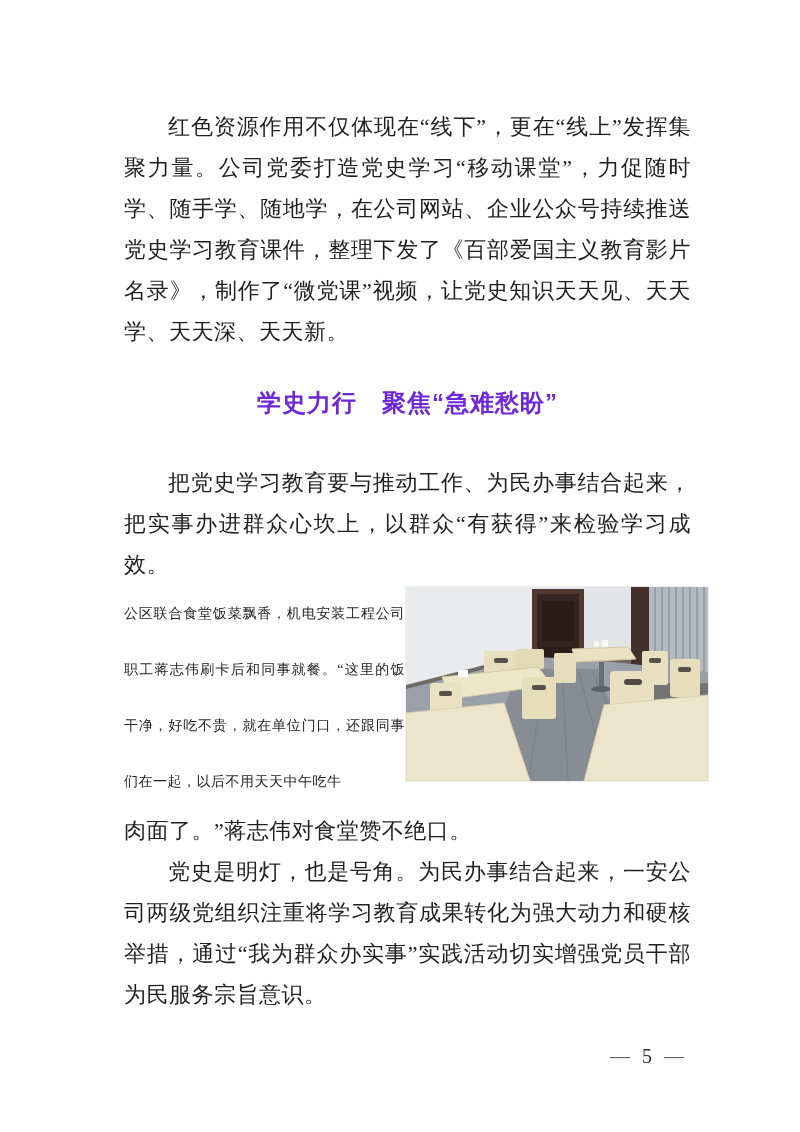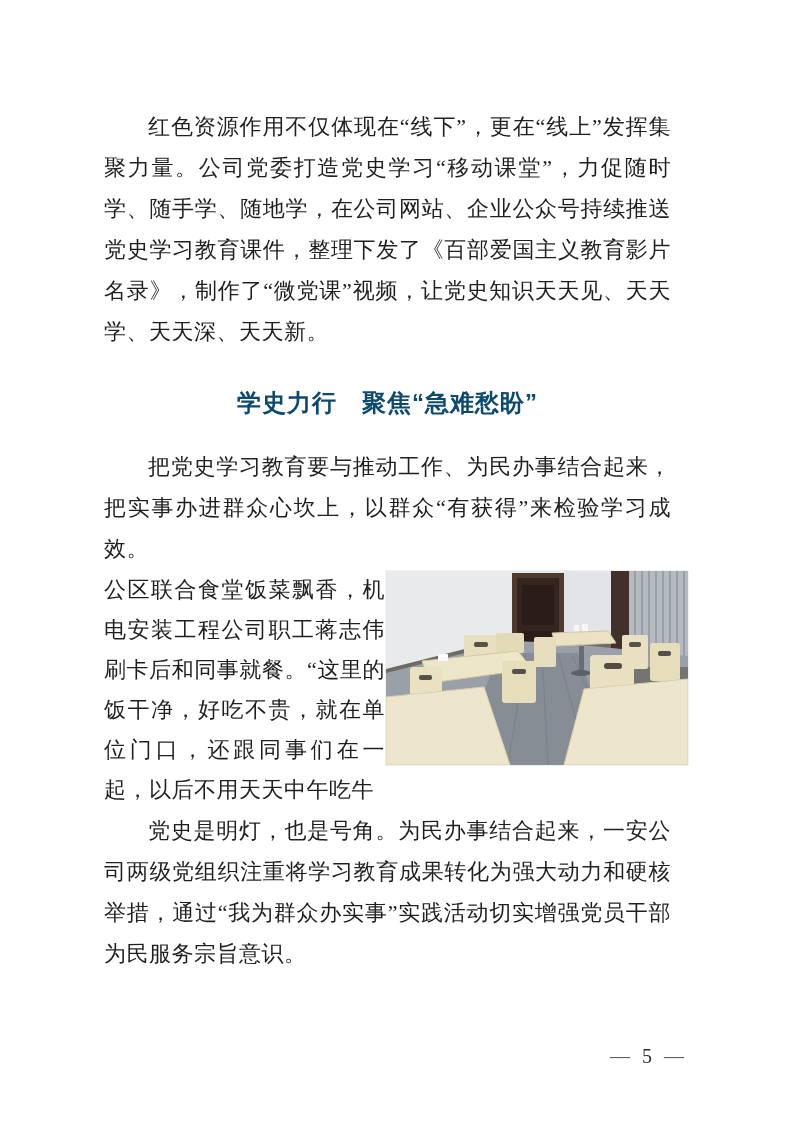--- a/index.html
+++ b/index.html
@@ -6,53 +6,53 @@
   body {
     width: 800px; height: 1132px;
     background: #ffffff;
     position: relative;
     overflow: hidden;
     font-family: "Liberation Serif", "DejaVu Serif", serif;
     color: #1f1f1f;
   }
   .content {
     position: absolute;
-    left: 104px; top: 0;
+    left: 124px; top: 0;
     width: 567px;
   }
   .body-par {
     font-size: 22px;
     line-height: 41px;
     letter-spacing: 0.5px;
     text-align: justify;
     margin: 0;
   }
   .indent { text-indent: 2em; }
   .p1 { margin-top: 106px; }
   .heading {
     margin: 34px 0 0 0;
     text-align: center;
     font-family: "Liberation Sans", "DejaVu Sans", sans-serif;
     font-weight: 700;
     font-size: 24px;
     line-height: 34px;
     letter-spacing: 1px;
-    color: #0c4a6e;
+    color: #6d28d9;
   }
-  .p2 { margin-top: 26px; }
+  .p2 { margin-top: 42px; }
   .story-intro { margin-top: 2px; }
   .media-row {
     display: flex;
     align-items: flex-start;
     margin-top: 1px;
   }
   .wrap-col {
     width: 281px;
-    font-size: 22px;
-    line-height: 40px;
+    font-size: 14px;
+    line-height: 56px;
     letter-spacing: 0.5px;
     text-align: justify;
   }
   .photo-frame {
     margin-left: auto;
     margin-right: -17px;
     width: 302px;
     height: 194px;
     margin-top: 1px;
     outline: 1px solid rgba(0,0,0,0.06);
@@ -153,20 +153,21 @@
         <rect x="218" y="92" width="18" height="6" rx="3" fill="#534b43"></rect>
         <line x1="210" y1="134" x2="206" y2="160" stroke="#5a5f66" stroke-width="2"></line>
         <line x1="242" y1="134" x2="248" y2="160" stroke="#5a5f66" stroke-width="2"></line>
 
         <polygon points="0,126 98,116 124,194 0,194" fill="#ede6cc" stroke="#d9cfab" stroke-width="1"></polygon>
         <polygon points="198,118 302,108 302,194 178,194" fill="#ede6cc" stroke="#d9cfab" stroke-width="1"></polygon>
       </svg>
     </div>
   </div>
 
+  <p class="body-par">肉面了。”蒋志伟对食堂赞不绝口。</p>
 
   <p class="body-par indent">党史是明灯，也是号角。为民办事结合起来，一安公司两级党组织注重将学习教育成果转化为强大动力和硬核举措，通过“我为群众办实事”实践活动切实增强党员干部为民服务宗旨意识。</p>
 
 </div>
 
 <div class="page-number">
   <span class="dash">—</span><span class="num">5</span><span class="dash">—</span>
 </div>
 
 </body></html>

